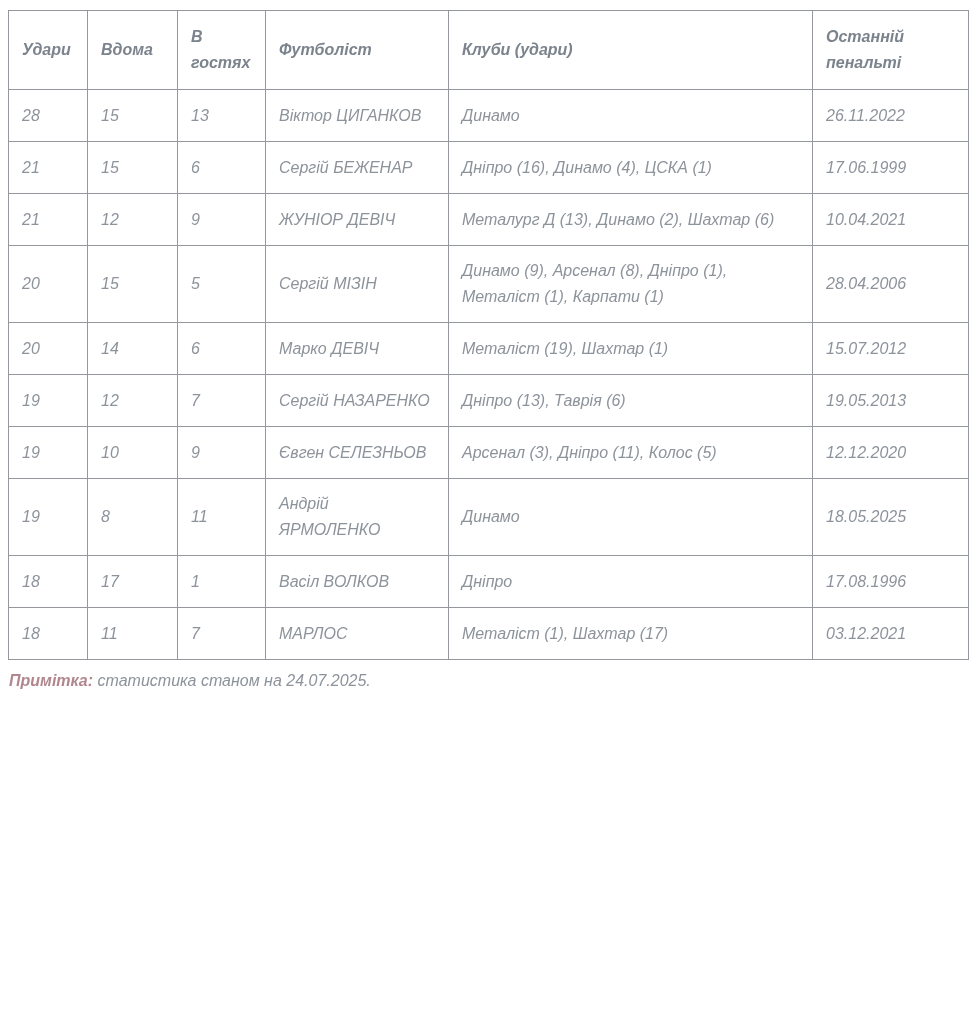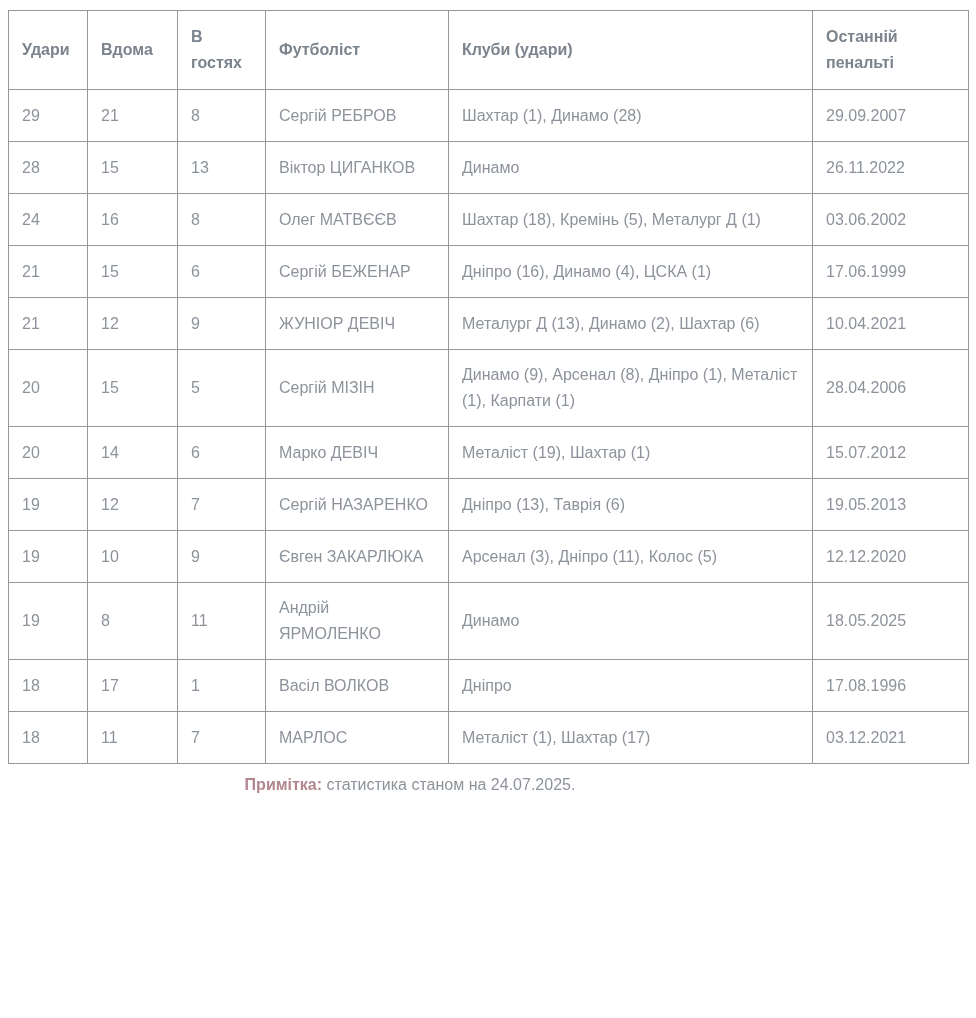--- a/index.html
+++ b/index.html
@@ -5,20 +5,21 @@
   html, body {
     margin: 0;
     padding: 0;
     background: #ffffff;
     font-family: "Liberation Sans", "DejaVu Sans", sans-serif;
   }
   .page {
     width: 818px;
     box-sizing: border-box;
     padding: 10px 7px 8px 8px;
+    font-style: italic;
   }
   table.stats {
     border-collapse: collapse;
     table-layout: fixed;
     width: 960px;
     background: #ffffff;
   }
   table.stats th,
   table.stats td {
     border: 1px solid #94989c;
@@ -38,21 +39,20 @@
     color: #8d939b;
     font-weight: normal;
     height: 27px;
   }
   td.col-player { white-space: pre-line; }
   .note {
     margin: 9px 0 0 1px;
     font-size: 16px;
     line-height: 24px;
     color: #8d939b;
-    text-align: center;
   }
   .note .note-label {
     color: #b1868e;
     font-weight: bold;
   }
 </style>
 </head>
 <body>
 
 <div class="page">
@@ -71,42 +71,26 @@
         <th>Удари</th>
         <th>Вдома</th>
         <th>В гостях</th>
         <th>Футболіст</th>
         <th>Клуби (удари)</th>
         <th>Останній пенальті</th>
       </tr>
     </thead>
     <tbody>
         <tr>
-          <td class="col-shots">29</td>
-          <td class="col-home">21</td>
-          <td class="col-away">8</td>
-          <td class="col-player">Сергій РЕБРОВ</td>
-          <td class="col-clubs">Шахтар (1), Динамо (28)</td>
-          <td class="col-last_penalty">29.09.2007</td>
-        </tr>
-        <tr>
           <td class="col-shots">28</td>
           <td class="col-home">15</td>
           <td class="col-away">13</td>
           <td class="col-player">Віктор ЦИГАНКОВ</td>
           <td class="col-clubs">Динамо</td>
           <td class="col-last_penalty">26.11.2022</td>
-        </tr>
-        <tr>
-          <td class="col-shots">24</td>
-          <td class="col-home">16</td>
-          <td class="col-away">8</td>
-          <td class="col-player">Олег МАТВЄЄВ</td>
-          <td class="col-clubs">Шахтар (18), Кремінь (5), Металург Д (1)</td>
-          <td class="col-last_penalty">03.06.2002</td>
         </tr>
         <tr>
           <td class="col-shots">21</td>
           <td class="col-home">15</td>
           <td class="col-away">6</td>
           <td class="col-player">Сергій БЕЖЕНАР</td>
           <td class="col-clubs">Дніпро (16), Динамо (4), ЦСКА (1)</td>
           <td class="col-last_penalty">17.06.1999</td>
         </tr>
         <tr>
@@ -138,21 +122,21 @@
           <td class="col-home">12</td>
           <td class="col-away">7</td>
           <td class="col-player">Сергій НАЗАРЕНКО</td>
           <td class="col-clubs">Дніпро (13), Таврія (6)</td>
           <td class="col-last_penalty">19.05.2013</td>
         </tr>
         <tr>
           <td class="col-shots">19</td>
           <td class="col-home">10</td>
           <td class="col-away">9</td>
-          <td class="col-player">Євген ЗАКАРЛЮКА</td>
+          <td class="col-player">Євген СЕЛЕЗНЬОВ</td>
           <td class="col-clubs">Арсенал (3), Дніпро (11), Колос (5)</td>
           <td class="col-last_penalty">12.12.2020</td>
         </tr>
         <tr>
           <td class="col-shots">19</td>
           <td class="col-home">8</td>
           <td class="col-away">11</td>
           <td class="col-player">Андрій
 ЯРМОЛЕНКО</td>
           <td class="col-clubs">Динамо</td>

